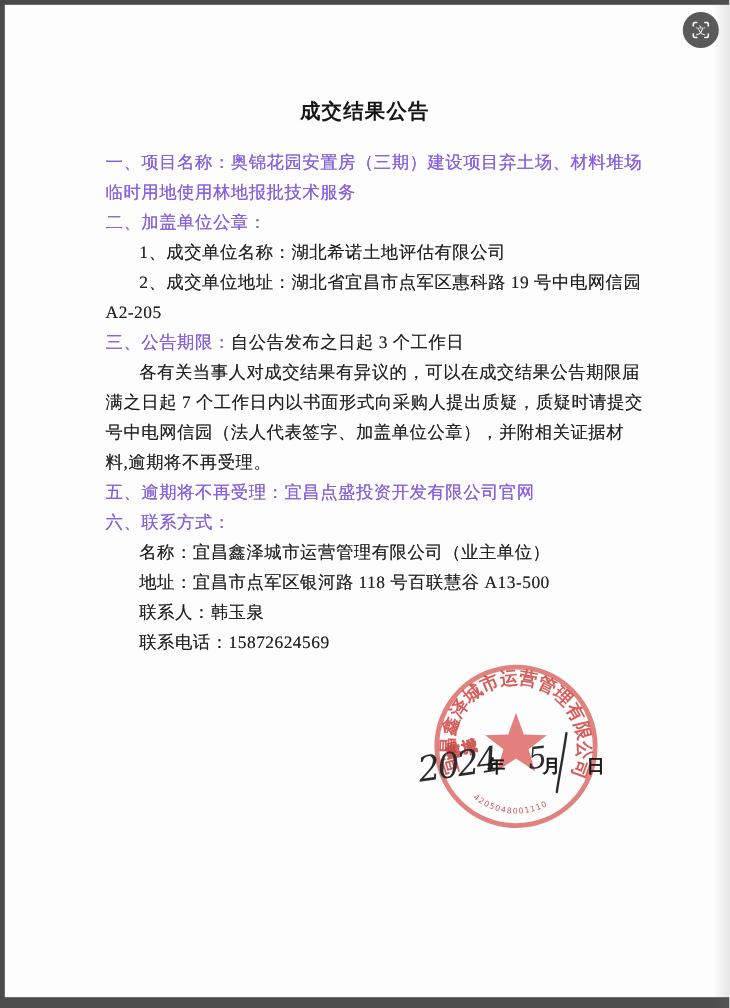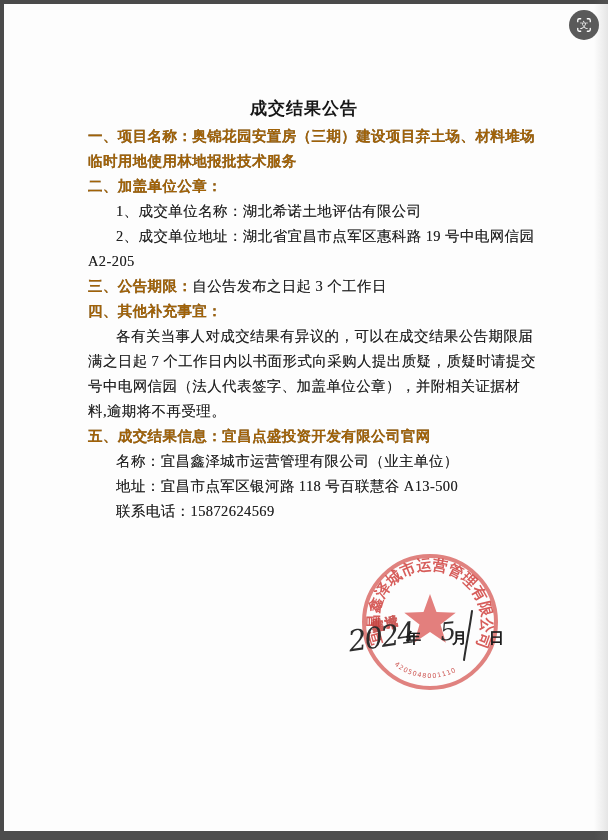--- a/index.html
+++ b/index.html
@@ -9,26 +9,26 @@
   .edge-top{position:absolute;left:0;top:0;width:608px;height:4px;background:#4a4a4a;}
   .edge-left{position:absolute;left:0;top:0;width:4px;height:840px;background:#4a4a4a;}
   .edge-bottom{position:absolute;left:0;top:831px;width:608px;height:9px;background:#4d4d4d;}
   .edge-right{position:absolute;right:0;top:0;width:14px;height:840px;
               background:linear-gradient(to right,rgba(0,0,0,0),rgba(120,120,120,0.18));}
   
   .ocr-btn{position:absolute;left:569px;top:10px;width:30px;height:30px;border-radius:50%;
            background:#5a5a5a;display:flex;align-items:center;justify-content:center;cursor:pointer;}
   
   .doc-title{position:absolute;left:88px;top:81px;width:432px;text-align:center;
-             font-size:17px;font-weight:bold;letter-spacing:1px;color:#161616;margin-top:16px;}
+             font-size:17px;font-weight:bold;letter-spacing:1px;color:#161616;}
   .doc-lines{position:absolute;left:88px;top:124px;width:436px;}
   .line{height:25px;line-height:25px;font-size:14.5px;white-space:nowrap;
         letter-spacing:0.4px;color:#222;text-shadow:0 0 0.5px rgba(30,30,30,0.55);}
   .line.indent{padding-left:28px;}
-  .line .b{font-weight:bold;color:#a16207;}
+  .line .b{font-weight:normal;color:#8b5cf6;}
   
   .sig{position:absolute;left:0;top:0;width:608px;height:840px;pointer-events:none;}
   .hand{position:absolute;font-style:italic;color:#2d2d2d;
         font-family:"DejaVu Serif","Liberation Serif",serif;}
   .hand-year{left:348px;top:620px;font-size:29px;transform:rotate(-8deg);letter-spacing:-2px;}
   .hand-month{left:440px;top:617px;font-size:25px;transform:rotate(-6deg);}
   .print-date{position:absolute;font-size:15px;font-weight:bold;color:#1c1c1c;
               text-shadow:0 0 0.5px rgba(30,30,30,0.5);}
   .d-year{left:406px;top:629px;}
   .d-month{left:452px;top:629px;}
@@ -62,28 +62,29 @@
   <div class="doc-title">成交结果公告</div>
 
   <div class="doc-lines">
       <div class="line"><span class="b">一、项目名称：</span><span class="b">奥锦花园安置房（三期）建设项目弃土场、材料堆场</span></div>
       <div class="line"><span class="b">临时用地使用林地报批技术服务</span></div>
       <div class="line"><span class="b">二、加盖单位公章：</span></div>
       <div class="line indent"><span>1、成交单位名称：湖北希诺土地评估有限公司</span></div>
       <div class="line indent"><span>2、成交单位地址：湖北省宜昌市点军区惠科路 19 号中电网信园</span></div>
       <div class="line"><span>A2-205</span></div>
       <div class="line"><span class="b">三、公告期限：</span><span>自公告发布之日起 3 个工作日</span></div>
-      <div class="line"><span class="b">四、其他补充事宜：</span></div>
       <div class="line indent"><span>各有关当事人对成交结果有异议的，可以在成交结果公告期限届</span></div>
       <div class="line"><span>满之日起 7 个工作日内以书面形式向采购人提出质疑，质疑时请提交</span></div>
       <div class="line"><span>号中电网信园（法人代表签字、加盖单位公章），并附相关证据材</span></div>
       <div class="line"><span>料,逾期将不再受理。</span></div>
-      <div class="line"><span class="b">五、成交结果信息：</span><span class="b">宜昌点盛投资开发有限公司官网</span></div>
+      <div class="line"><span class="b">五、逾期将不再受理：</span><span class="b">宜昌点盛投资开发有限公司官网</span></div>
+      <div class="line"><span class="b">六、联系方式：</span></div>
       <div class="line indent"><span>名称：宜昌鑫泽城市运营管理有限公司（业主单位）</span></div>
       <div class="line indent"><span>地址：宜昌市点军区银河路 118 号百联慧谷 A13-500</span></div>
+      <div class="line indent"><span>联系人：韩玉泉</span></div>
       <div class="line indent"><span>联系电话：15872624569</span></div>
     </div>
 
   <div class="sig">
 
     <svg class="seal-svg" width="160" height="152" viewBox="0 0 160 152">
       <defs>
         <path id="arcTop" d="M 30.9,96 A 52,52 0 1 1 125.1,96"></path>
         <path id="arcBottom" d="M 35.1,110 A 56,56 0 0 0 120.9,110"></path>
       </defs>

